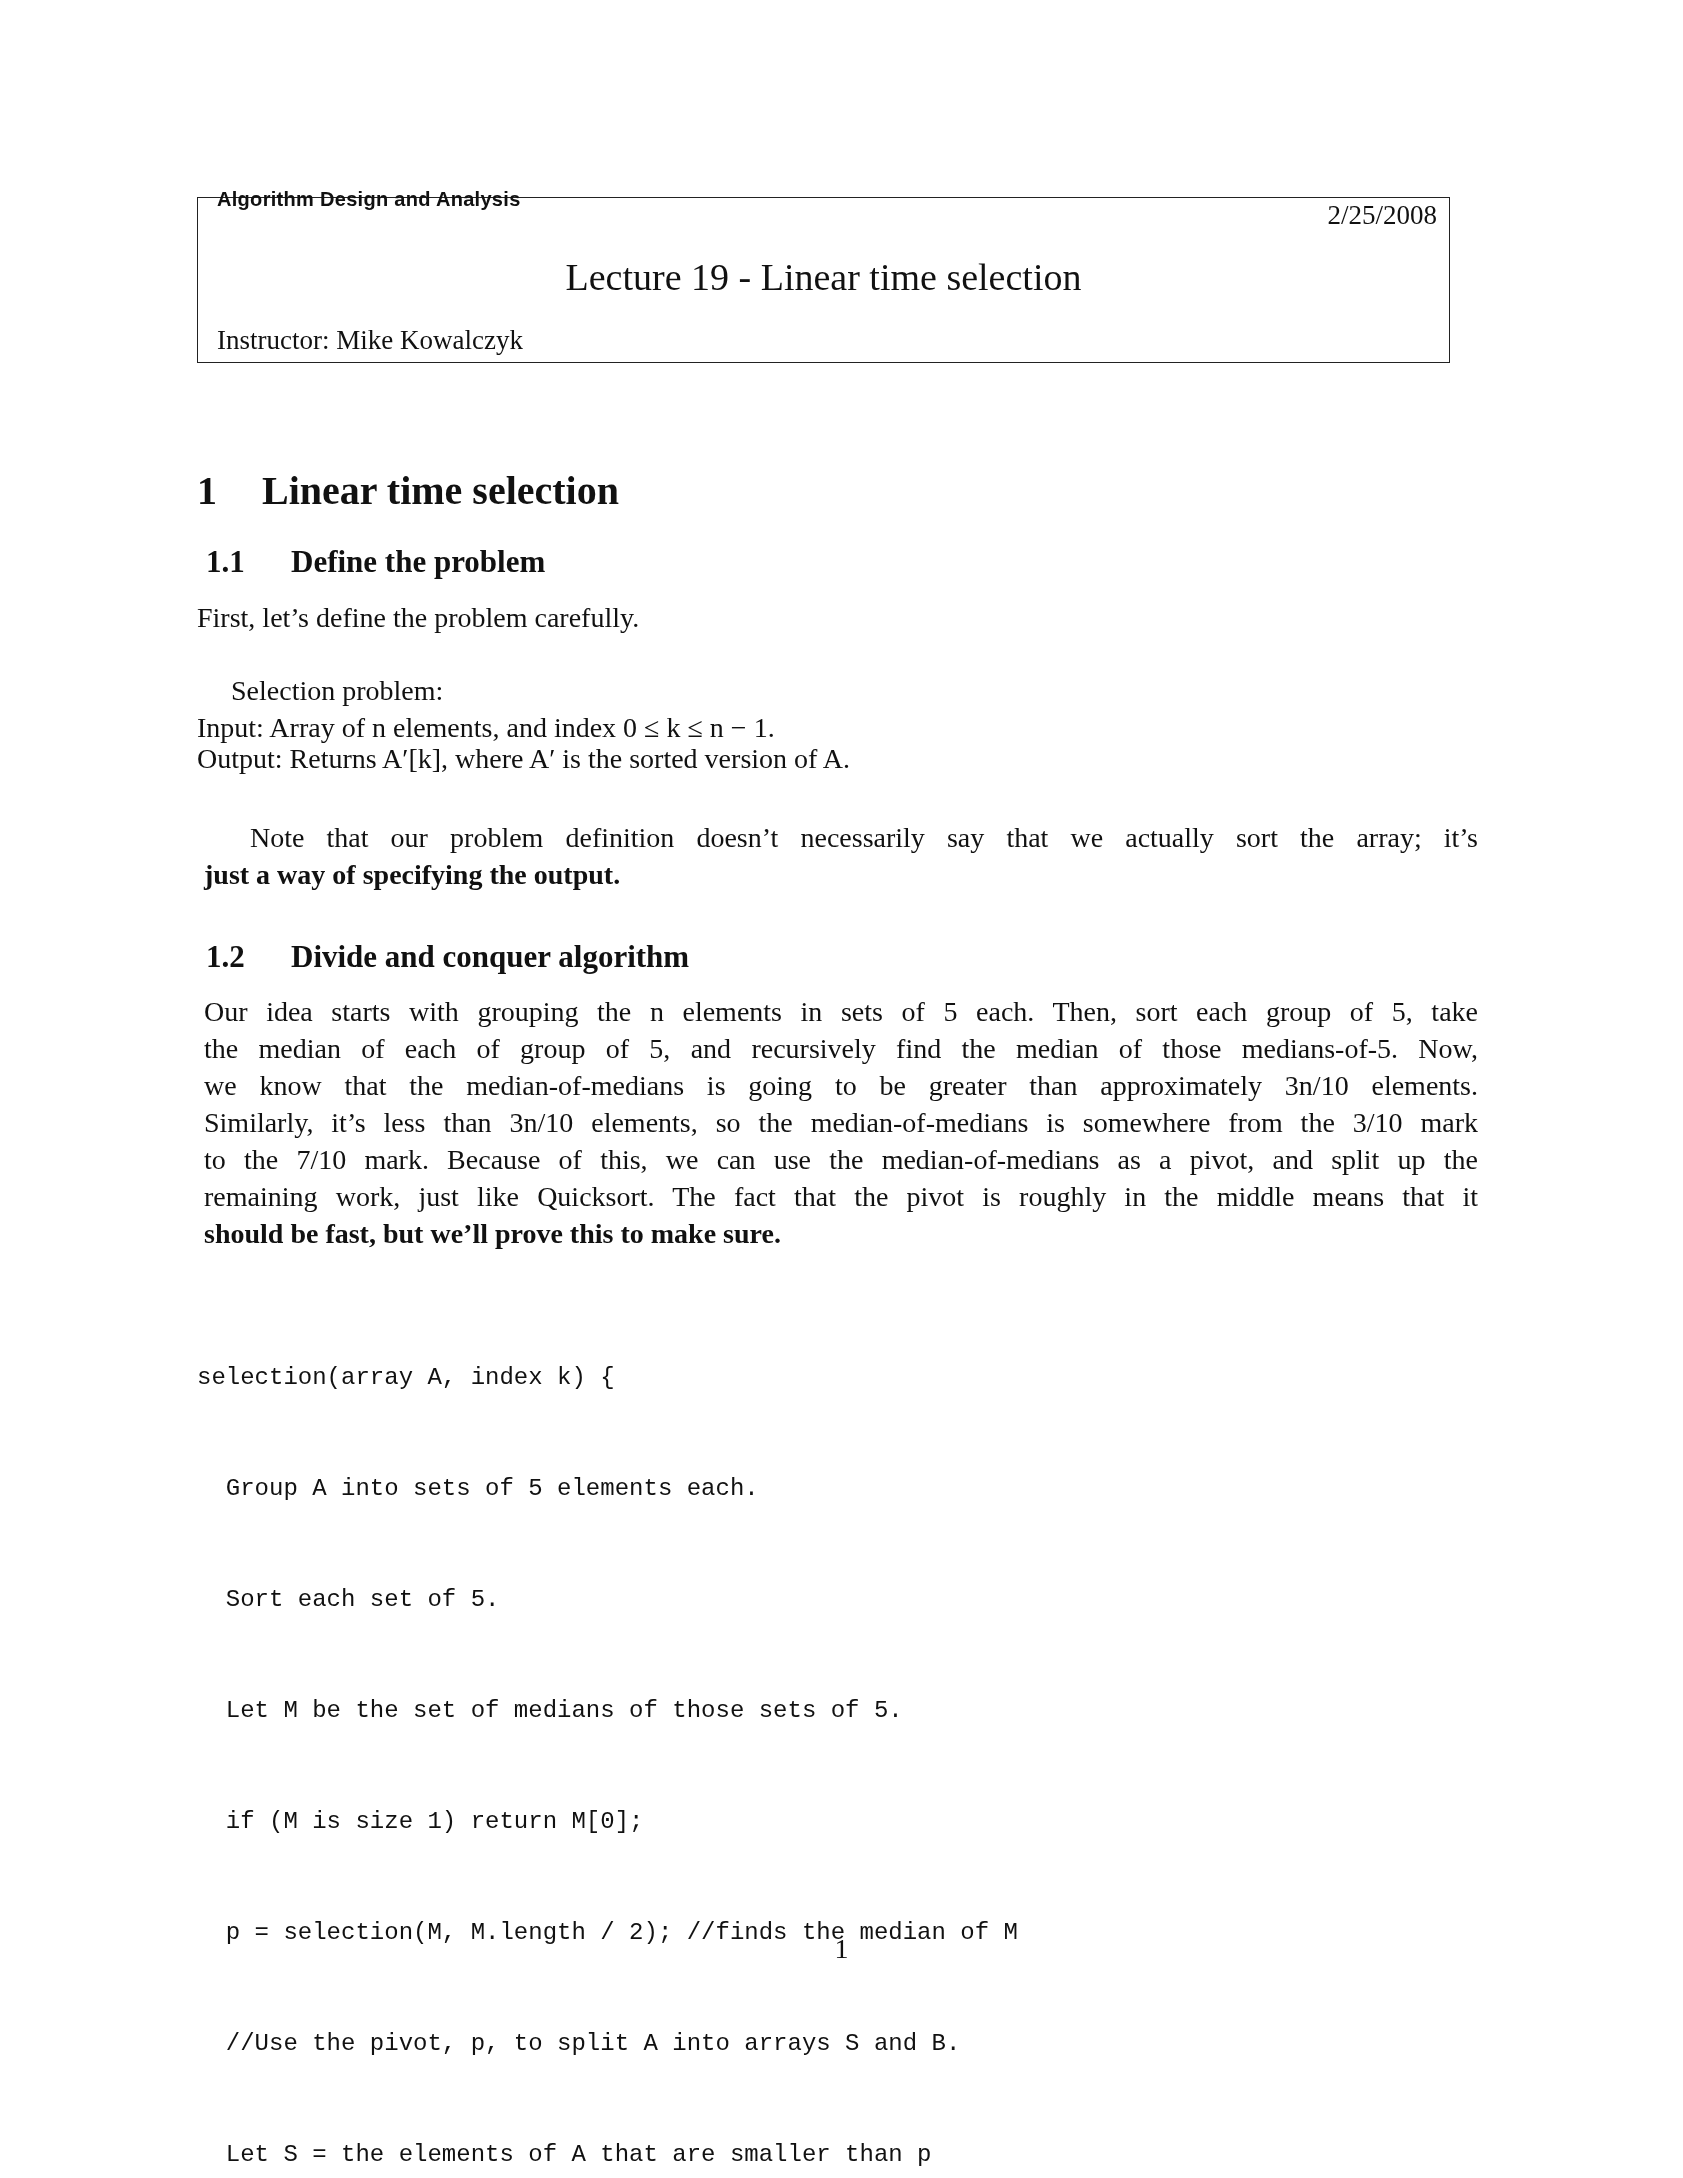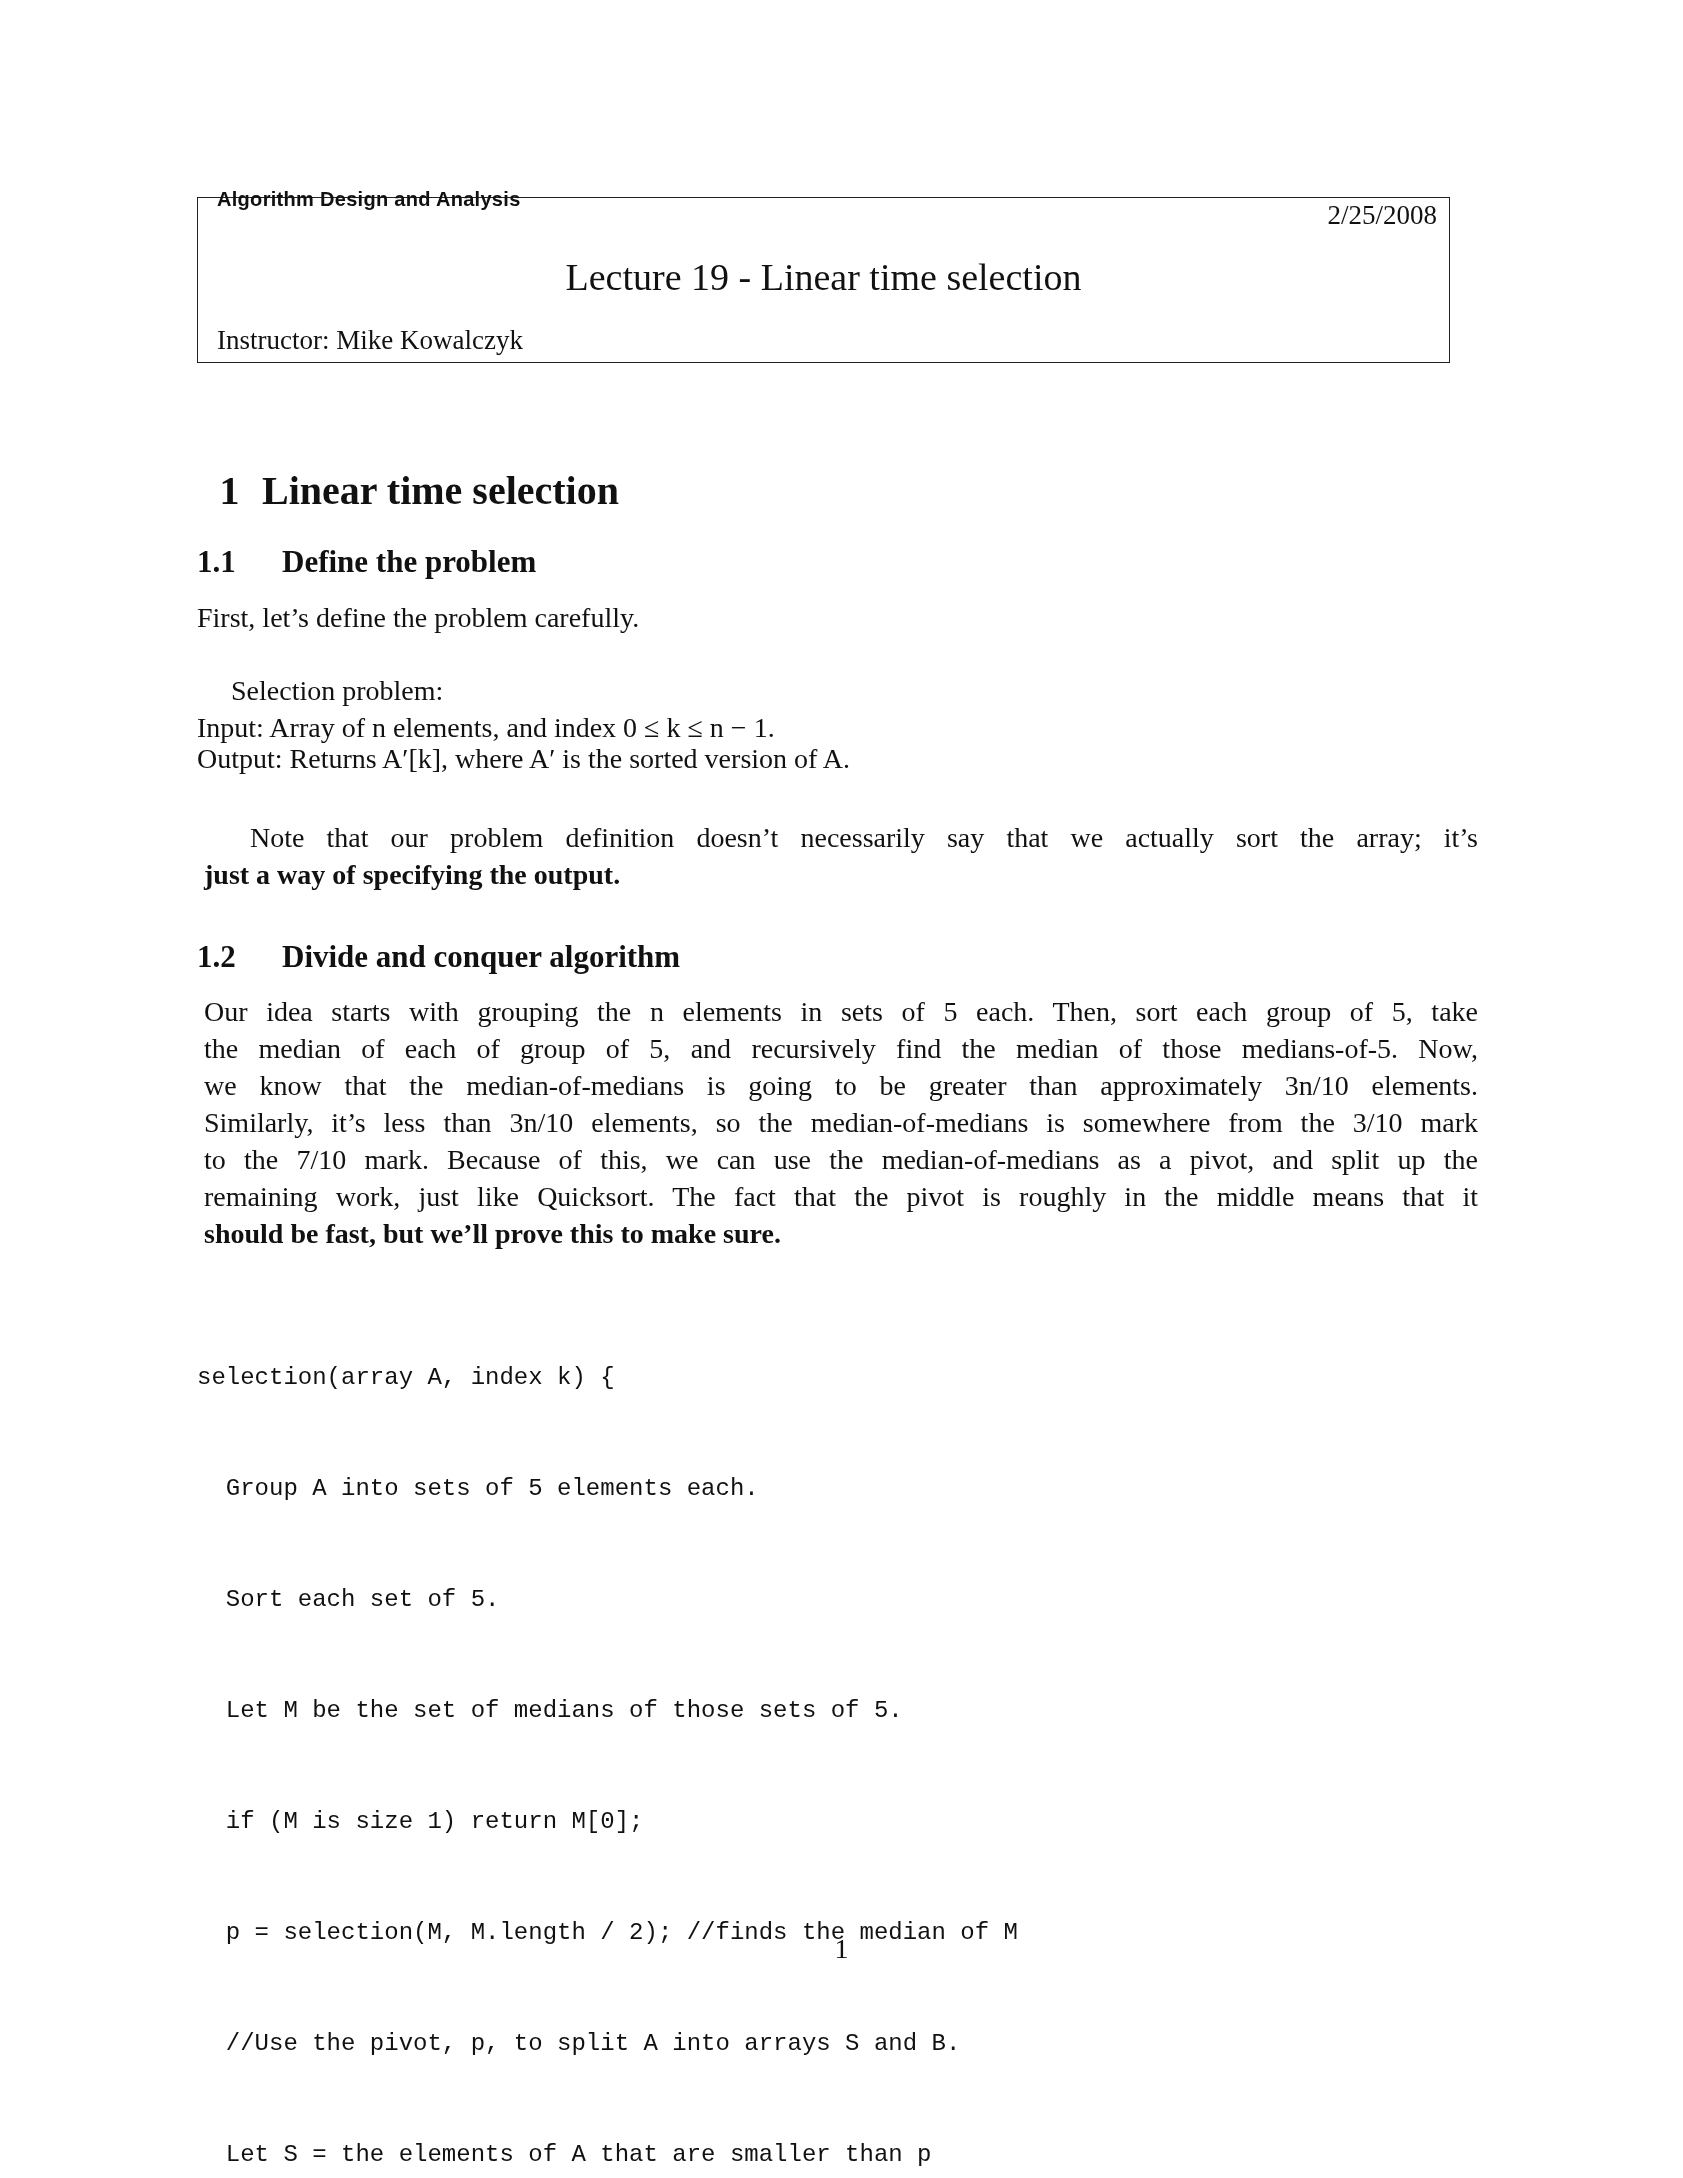--- a/index.html
+++ b/index.html
@@ -12,23 +12,23 @@
   .header-box {
     position: absolute; left: 197px; top: 197px; width: 1253px; height: 166px;
     border: 1.5px solid #222; box-sizing: border-box;
   }
   .course { left: 217px; top: 188px; font-size: 20px; font-weight: bold; font-family: Liberation Sans, sans-serif; letter-spacing: 0.3px; }
   .date { right: 246px; top: 200px; font-size: 27px; font-family: "Liberation Serif", serif; text-align: center; }
   .lecture-title { left: 0; width: 1647px; text-align: center; top: 255px; font-size: 38px; font-family: "Liberation Serif", serif; }
   .instructor { left: 217px; top: 325px; font-size: 27px; font-family: "Liberation Serif", serif; }
 
   .sec { font-weight: bold; font-family: "Liberation Serif", serif; }
-  .sec1 { left: 197px; top: 467px; font-size: 40px; text-align: center; }
+  .sec1 { left: 197px; top: 467px; font-size: 40px; }
   .sec1 .num { display: inline-block; width: 65px; }
-  .sub { font-size: 31px; }
+  .sub { font-size: 31px; margin-left: 9px; }
   .sub .num { display: inline-block; width: 85px; }
   .sub11 { left: 197px; top: 544px; }
   .sub12 { left: 197px; top: 939px; }
 
   .body-text { font-family: "Liberation Serif", serif; font-size: 28px; line-height: 37px; }
   .para { position: absolute; left: 204px; width: 1274px; text-align: justify; font-family: "Liberation Serif", serif; font-size: 28px; line-height: 37px; }
   .para .line { display: block; text-align: justify; text-align-last: justify; height: 37px; white-space: nowrap; }
   .para .line.last { text-align-last: left; font-weight: bold; }
   .indent { padding-left: 46px; }
 

